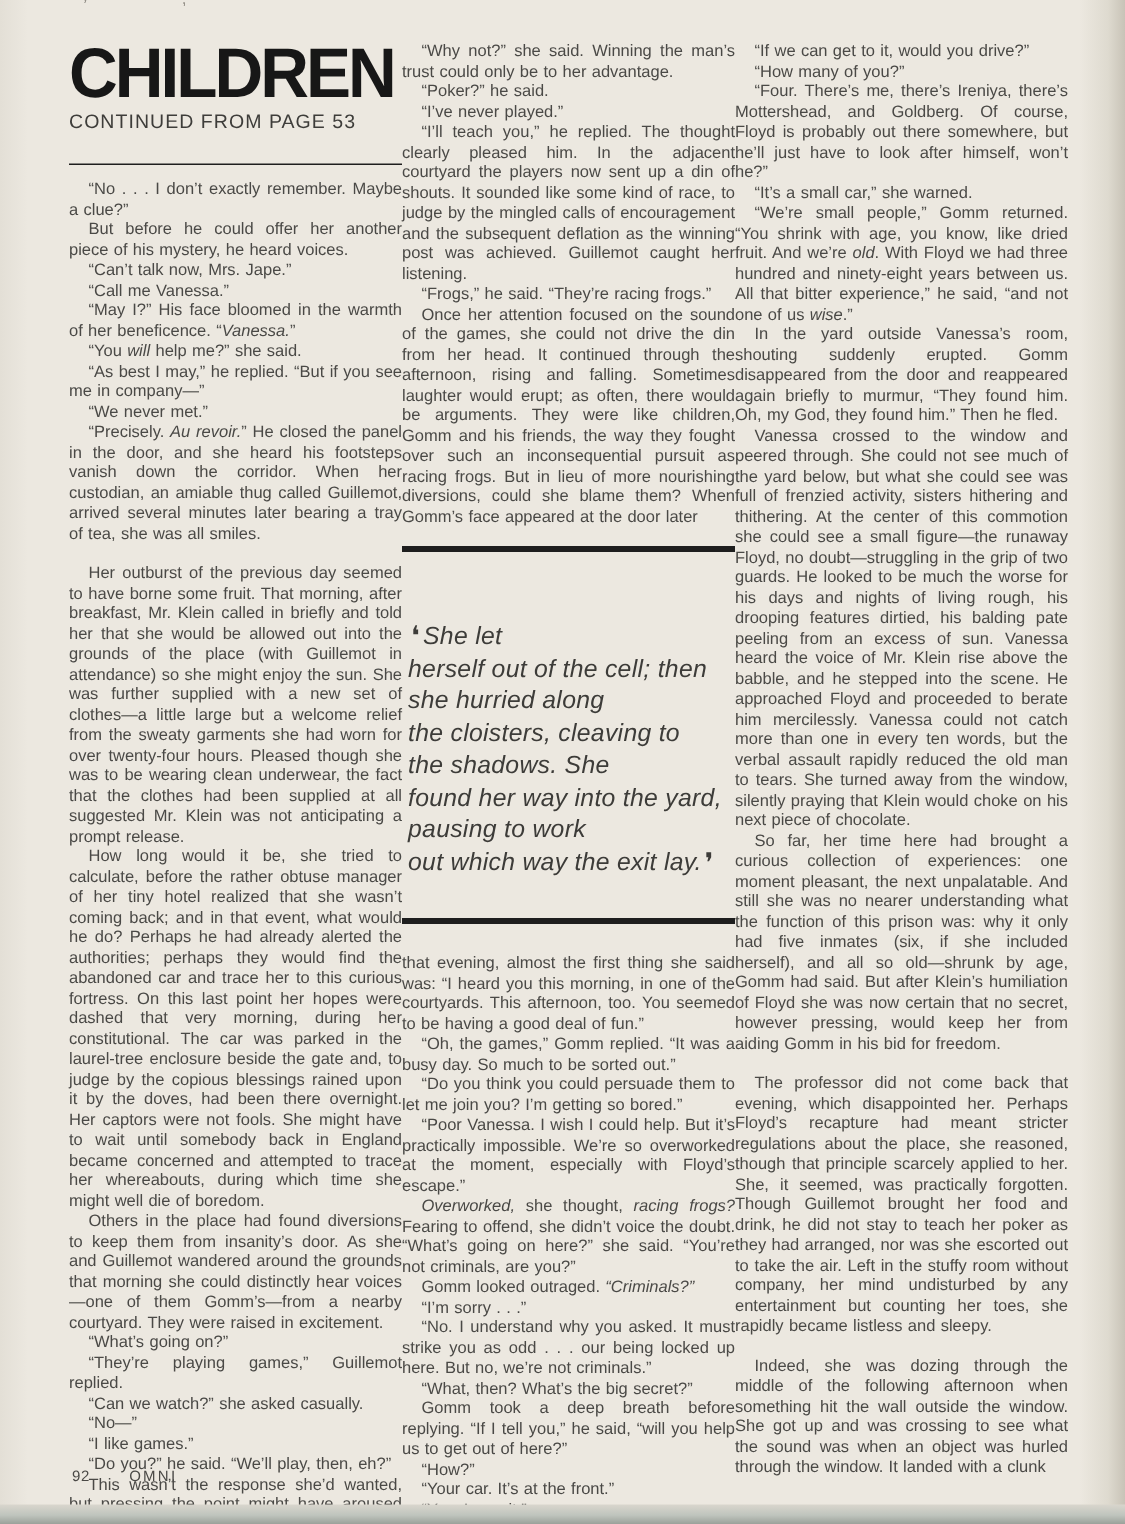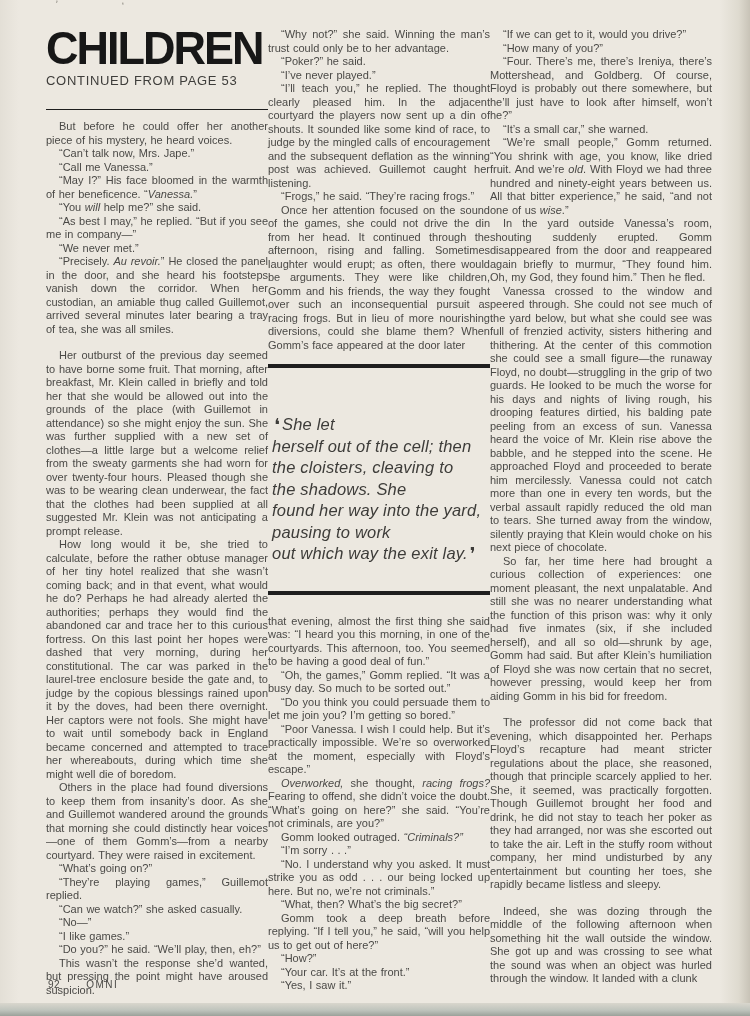--- a/index.html
+++ b/index.html
@@ -56,20 +56,21 @@
   <span class="scan-mark mark-b">’</span>
 
   <div class="columns">
 
     <div class="col">
       <div class="masthead">
         <h1 class="title">CHILDREN</h1>
         <div class="continued">CONTINUED FROM PAGE 53</div>
       </div>
       <div>
+          <p class="para indent"><span>“No . . . I don’t exactly remember. Maybe a clue?”</span></p>
           <p class="para indent"><span>But before he could offer her another piece of his mystery, he heard voices.</span></p>
           <p class="para indent"><span>“Can’t talk now, Mrs. Jape.”</span></p>
           <p class="para indent"><span>“Call me Vanessa.”</span></p>
           <p class="para indent"><span>“May I?” His face bloomed in the warmth of her beneficence. “</span><i>Vanessa.</i><span>”</span></p>
           <p class="para indent"><span>“You </span><i>will</i><span> help me?” she said.</span></p>
           <p class="para indent"><span>“As best I may,” he replied. “But if you see me in company—”</span></p>
           <p class="para indent"><span>“We never met.”</span></p>
           <p class="para indent"><span>“Precisely. </span><i>Au revoir.</i><span>” He closed the panel in the door, and she heard his footsteps vanish down the corridor. When her custodian, an amiable thug called Guillemot, arrived several minutes later bearing a tray of tea, she was all smiles.</span></p>
           <p class="para indent gap"><span>Her outburst of the previous day seemed to have borne some fruit. That morning, after breakfast, Mr. Klein called in briefly and told her that she would be allowed out into the grounds of the place (with Guillemot in attendance) so she might enjoy the sun. She was further supplied with a new set of clothes—a little large but a welcome relief from the sweaty garments she had worn for over twenty-four hours. Pleased though she was to be wearing clean underwear, the fact that the clothes had been supplied at all suggested Mr. Klein was not anticipating a prompt release.</span></p>
           <p class="para indent"><span>How long would it be, she tried to calculate, before the rather obtuse manager of her tiny hotel realized that she wasn’t coming back; and in that event, what would he do? Perhaps he had already alerted the authorities; perhaps they would find the abandoned car and trace her to this curious fortress. On this last point her hopes were dashed that very morning, during her constitutional. The car was parked in the laurel-tree enclosure beside the gate and, to judge by the copious blessings rained upon it by the doves, had been there overnight. Her captors were not fools. She might have to wait until somebody back in England became concerned and attempted to trace her whereabouts, during which time she might well die of boredom.</span></p>
@@ -90,20 +91,21 @@
           <p class="para indent"><span>“Poker?” he said.</span></p>
           <p class="para indent"><span>“I’ve never played.”</span></p>
           <p class="para indent"><span>“I’ll teach you,” he replied. The thought clearly pleased him. In the adjacent courtyard the players now sent up a din of shouts. It sounded like some kind of race, to judge by the mingled calls of encouragement and the subsequent deflation as the winning post was achieved. Guillemot caught her listening.</span></p>
           <p class="para indent"><span>“Frogs,” he said. “They’re racing frogs.”</span></p>
           <p class="para indent"><span>Once her attention focused on the sound of the games, she could not drive the din from her head. It continued through the afternoon, rising and falling. Sometimes laughter would erupt; as often, there would be arguments. They were like children, Gomm and his friends, the way they fought over such an inconsequential pursuit as racing frogs. But in lieu of more nourishing diversions, could she blame them? When Gomm’s face appeared at the door later</span></p>
         </div>
       <div class="qrule rule-top"></div>
       <div class="pull-quote">
           <div><span class="qmark">❛</span>She let</div>
           <div>herself out of the cell; then</div>
+          <div>she hurried along</div>
           <div>the cloisters, cleaving to</div>
           <div>the shadows. She</div>
           <div>found her way into the yard,</div>
           <div>pausing to work</div>
           <div>out which way the exit lay.<span class="qmark">❜</span></div>
         </div>
       <div class="qrule rule-bottom"></div>
       <div class="middle-bottom">
           <p class="para"><span>that evening, almost the first thing she said was: “I heard you this morning, in one of the courtyards. This afternoon, too. You seemed to be having a good deal of fun.”</span></p>
           <p class="para indent"><span>“Oh, the games,” Gomm replied. “It was a busy day. So much to be sorted out.”</span></p>

